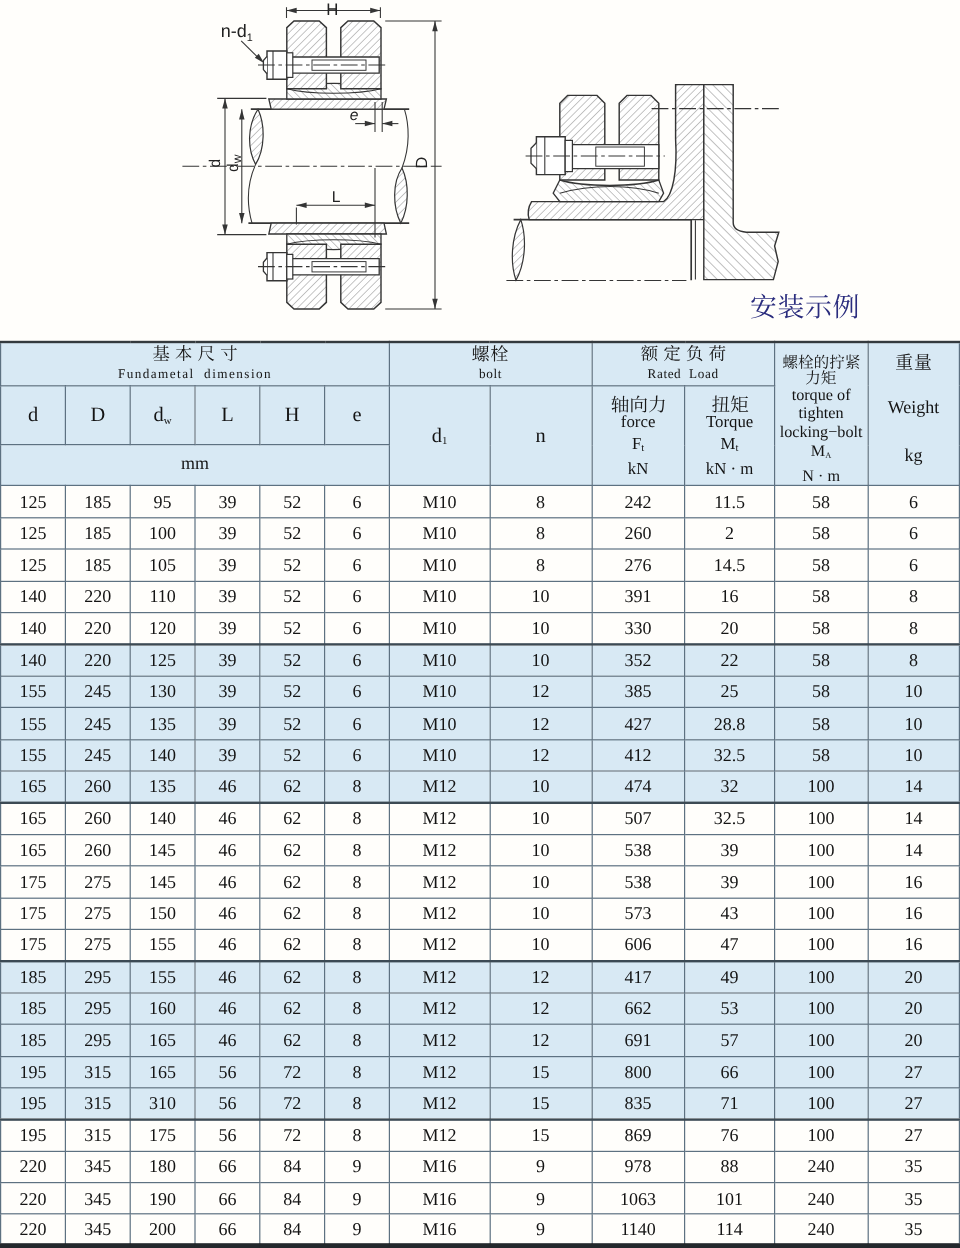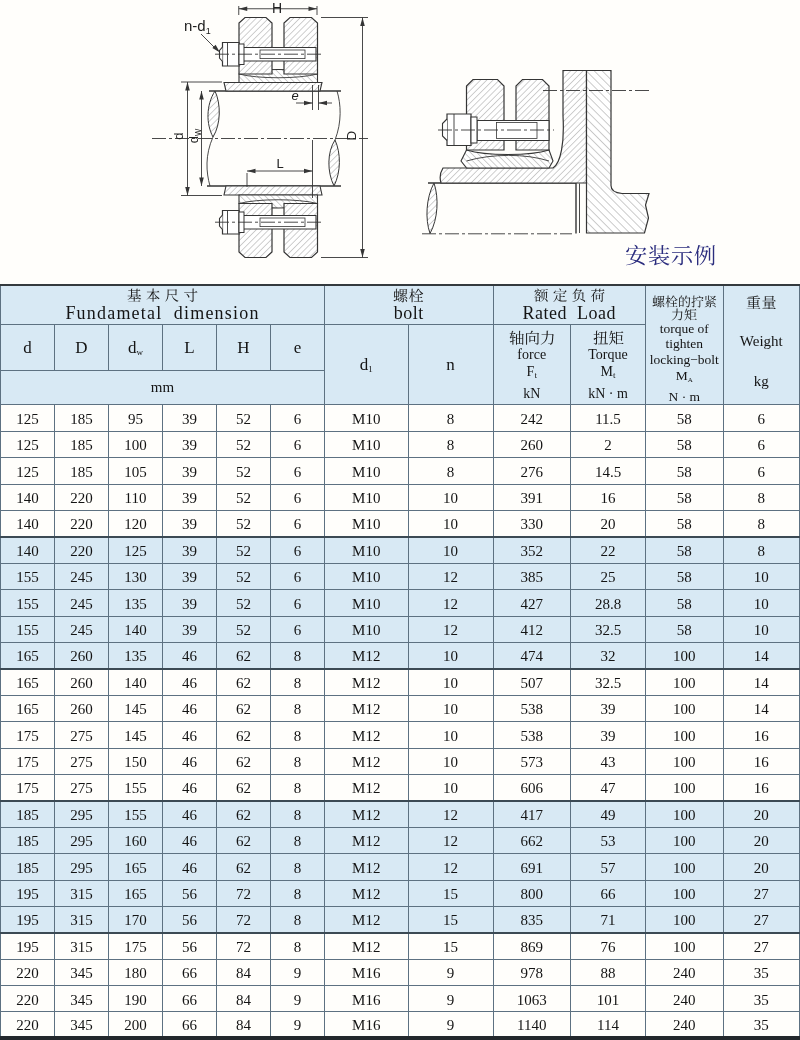--- a/index.html
+++ b/index.html
@@ -6,21 +6,21 @@
 #page{position:relative;width:800px;height:1040px;overflow:hidden}
 #draw{position:absolute;left:0;top:0}
 #tbl{position:absolute;left:0;top:284px;width:799px;border-collapse:collapse;table-layout:fixed;
  border-top:2px solid #343a3e;border-bottom:5px solid #23282c}
 #tbl td{border:1px solid #5d7181;text-align:center;vertical-align:middle;padding:0;
  font-size:15px;line-height:1;overflow:hidden}
 #tbl .hd{background:#d8e9f4}
 #tbl tr.b td{background:#d8e9f4}
 #tbl tbody tr{height:26.4px}
 #tbl tr:nth-child(n+4) td{padding-top:2.5px}
-.en{font-size:18px;letter-spacing:1.2px}
+.en{font-size:11px;letter-spacing:1.2px}
 sub{font-size:9px}
 .sm{font-size:13.5px;letter-spacing:0}
 .tq{font-size:13.5px;line-height:15.8px}
 .tq svg,.sm svg{display:block !important;margin:0 auto}
 sub{vertical-align:-2px}
 .tq sub{font-size:7px}
 </style></head>
 <body>
 <div id="page">
 <svg width="0" height="0" style="position:absolute">
@@ -563,21 +563,21 @@
           <td>15</td>
           <td>800</td>
           <td>66</td>
           <td>100</td>
           <td>27</td>
         </tr>
 
 <tr class="b" style="border-bottom:2px solid #3c4a54">
           <td>195</td>
           <td>315</td>
-          <td>170</td>
+          <td>310</td>
           <td>56</td>
           <td>72</td>
           <td>8</td>
           <td>M12</td>
           <td>15</td>
           <td>835</td>
           <td>71</td>
           <td>100</td>
           <td>27</td>
         </tr>

